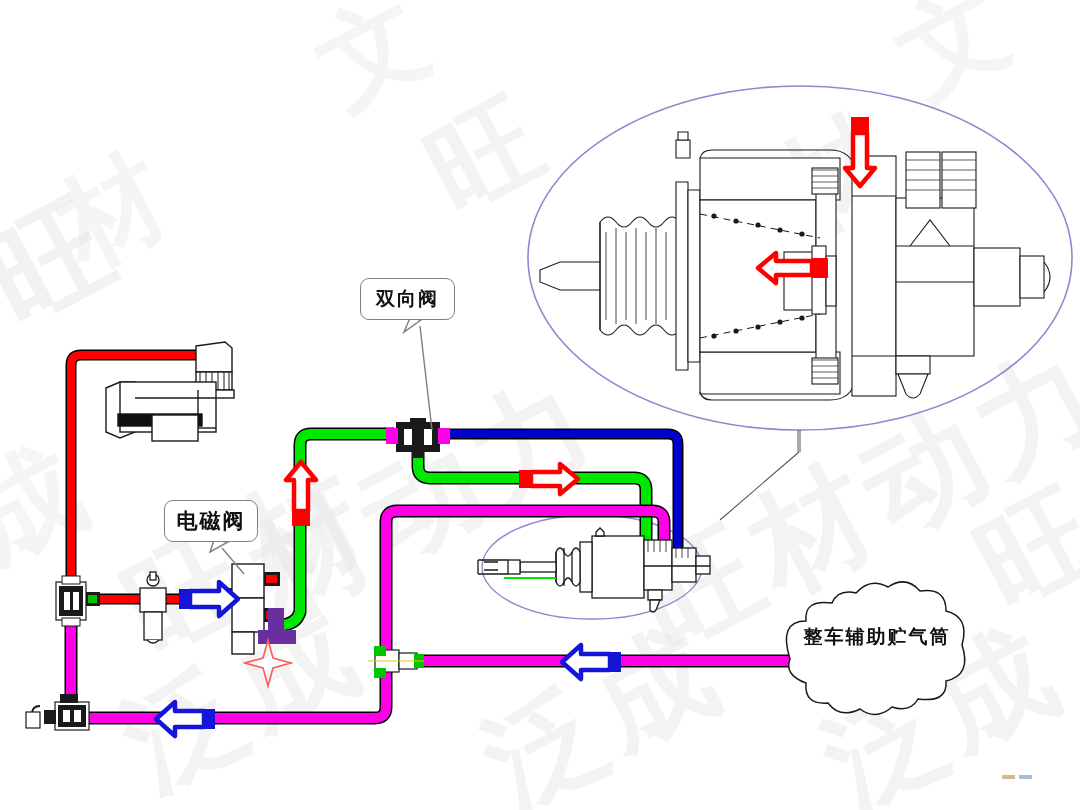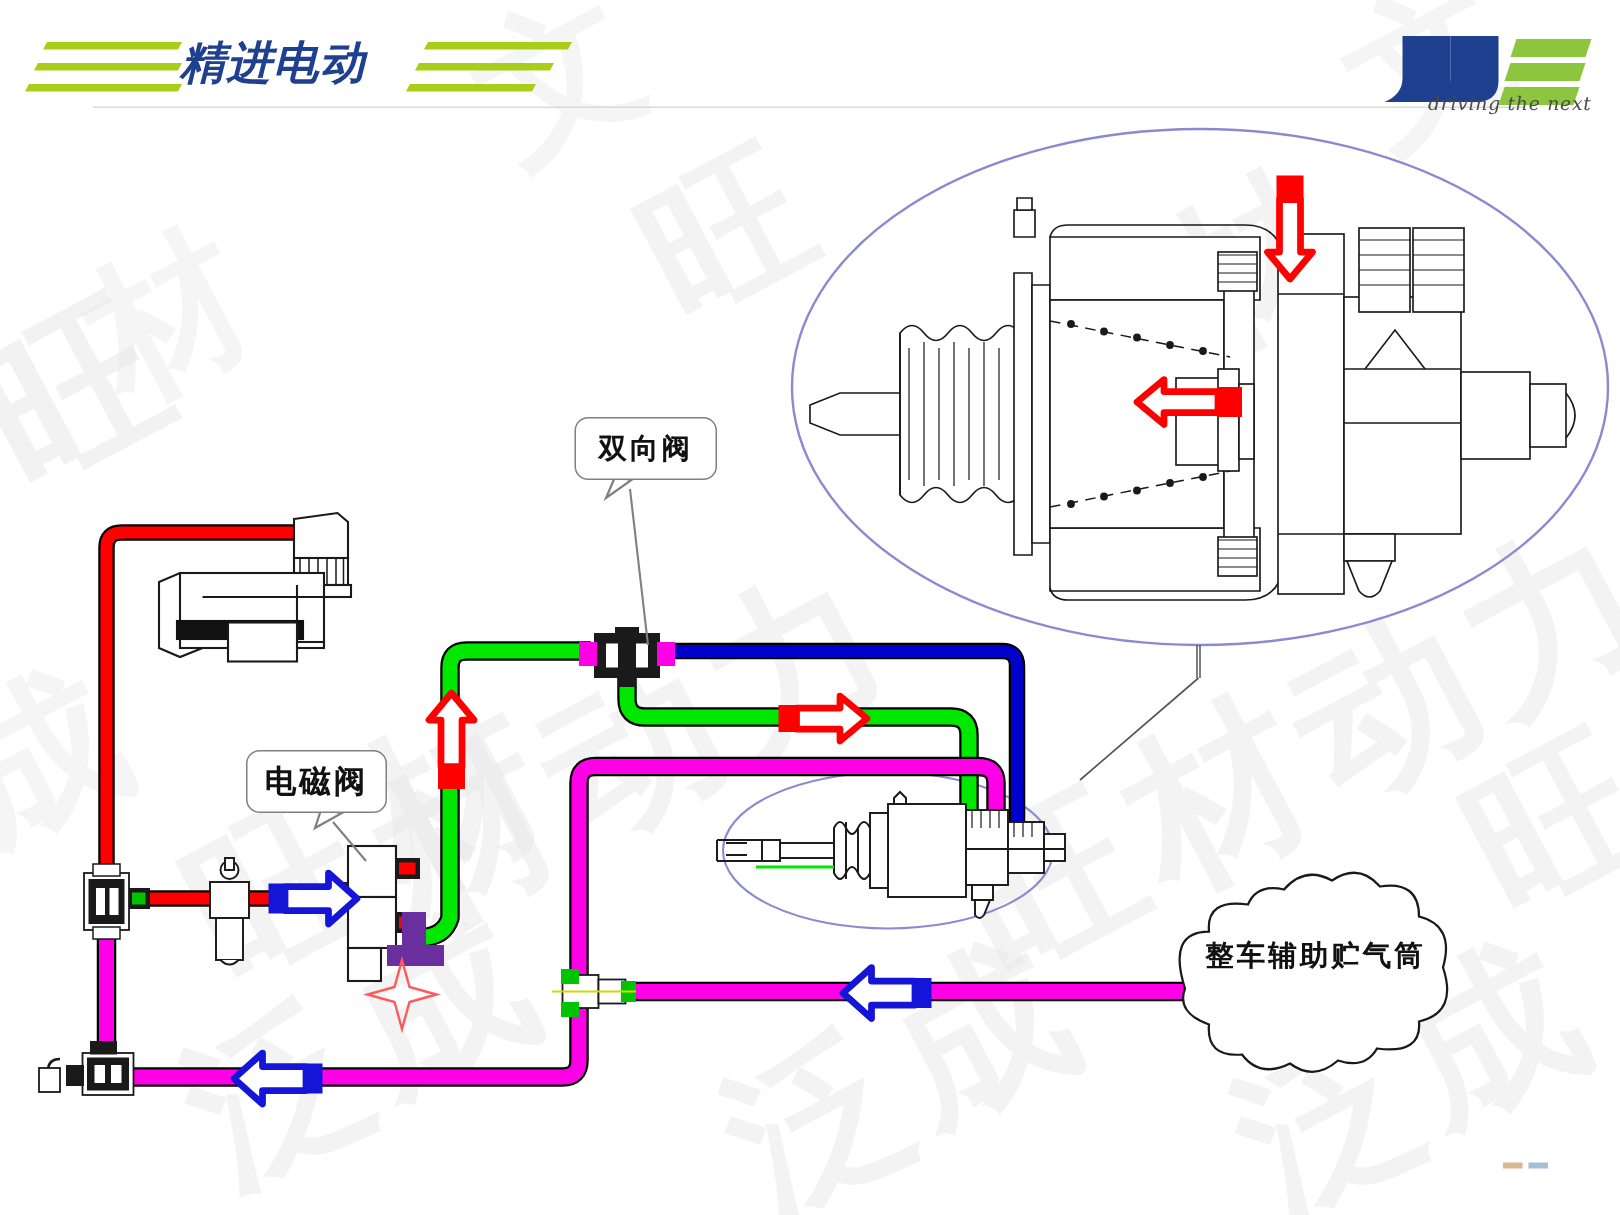--- a/index.html
+++ b/index.html
@@ -49,39 +49,20 @@
   <div class="wm" style="left:620px;top:420px;font-size:118px;opacity:.5">旺材动力</div>
   <div class="wm" style="left:780px;top:100px;font-size:110px;opacity:.5">材</div>
   <div class="wm" style="left:980px;top:470px;font-size:115px;opacity:.5">旺</div>
   <div class="wm" style="left:120px;top:620px;font-size:115px;opacity:.5">泛成</div>
   <div class="wm" style="left:480px;top:640px;font-size:115px;opacity:.5">泛成</div>
   <div class="wm" style="left:820px;top:640px;font-size:115px;opacity:.5">泛成</div>
   <div class="wm" style="left:-30px;top:430px;font-size:110px;opacity:.45">成</div>
   <div class="wm" style="left:320px;top:-20px;font-size:105px;opacity:.45">文</div>
   <div class="wm" style="left:900px;top:-30px;font-size:105px;opacity:.45">文</div>
 
-  <div id="header">
-    <div class="hbar" style="left:30px;top:28px;width:90px;"></div>
-    <div class="hbar" style="left:24px;top:42px;width:96px;"></div>
-    <div class="hbar" style="left:18px;top:56px;width:102px;"></div>
-    <div id="brand-text">精进电动</div>
-    <div class="hbar" style="left:284px;top:28px;width:96px;"></div>
-    <div class="hbar" style="left:278px;top:42px;width:90px;"></div>
-    <div class="hbar" style="left:272px;top:56px;width:84px;"></div>
-    <div id="hdr-rule"></div>
-
-    <svg id="logo" viewBox="0 0 150 60">
-      <path d="M26 8 L52 8 L52 38 Q52 50 40 52 L8 52 Q20 47 20 36 L20 8 Z" fill="#1f3f8f"></path>
-      <path d="M58 8 L84 8 L84 38 Q84 50 72 52 L40 52 Q52 47 52 36 L52 8 Z" fill="#1f3f8f"></path>
-      <path d="M96 10 L146 10 L142 22 L92 22 Z" fill="#8cc63e"></path>
-      <path d="M92 26 L142 26 L138 38 L88 38 Z" fill="#8cc63e"></path>
-      <path d="M88 42 L138 42 L134 54 L84 54 Z" fill="#8cc63e"></path>
-    </svg>
-    <div id="logo-tag">driving the next</div>
-  </div>
 
 
   <svg width="1080" height="810" viewBox="0 0 1080 810" style="position:absolute;left:0;top:0;">
 
     <defs>
       <g id="hatch"></g>
     </defs>
 
     <ellipse cx="800" cy="258" rx="272" ry="172" fill="none" stroke="#8a8ad0" stroke-width="1.6"></ellipse>
 
@@ -359,21 +340,21 @@
              q18 -12 32 4 q26 -4 26 20 q24 6 16 34 q10 30 -16 36
              q2 22 -28 18 q-8 14 -26 8 q-16 14 -32 2
              q-20 10 -32 -6 q-24 2 -22 -20 q-22 -8 -16 -24 Z" fill="#ffffff" stroke="#1a1a1a" stroke-width="1.5"></path>
 
     <g>
       <rect x="1002" y="775" width="13" height="4" fill="#c9a06a" opacity=".75"></rect>
       <rect x="1019" y="775" width="13" height="4" fill="#8aa8c9" opacity=".75"></rect>
     </g>
   </svg>
 
-  <div class="callout" style="left:383px;top:278px;width:93px;height:40px;font-size:19px;letter-spacing:2px;">
+  <div class="callout" style="left:360px;top:278px;width:93px;height:40px;font-size:19px;letter-spacing:2px;">
     <span>双向阀</span>
   </div>
 
   <div class="callout" style="left:164px;top:500px;width:92px;height:40px;font-size:21px;letter-spacing:2px;">
     <span>电磁阀</span>
   </div>
 
   <div id="res-label">
     <span>整车辅助贮气筒</span>
   </div>

